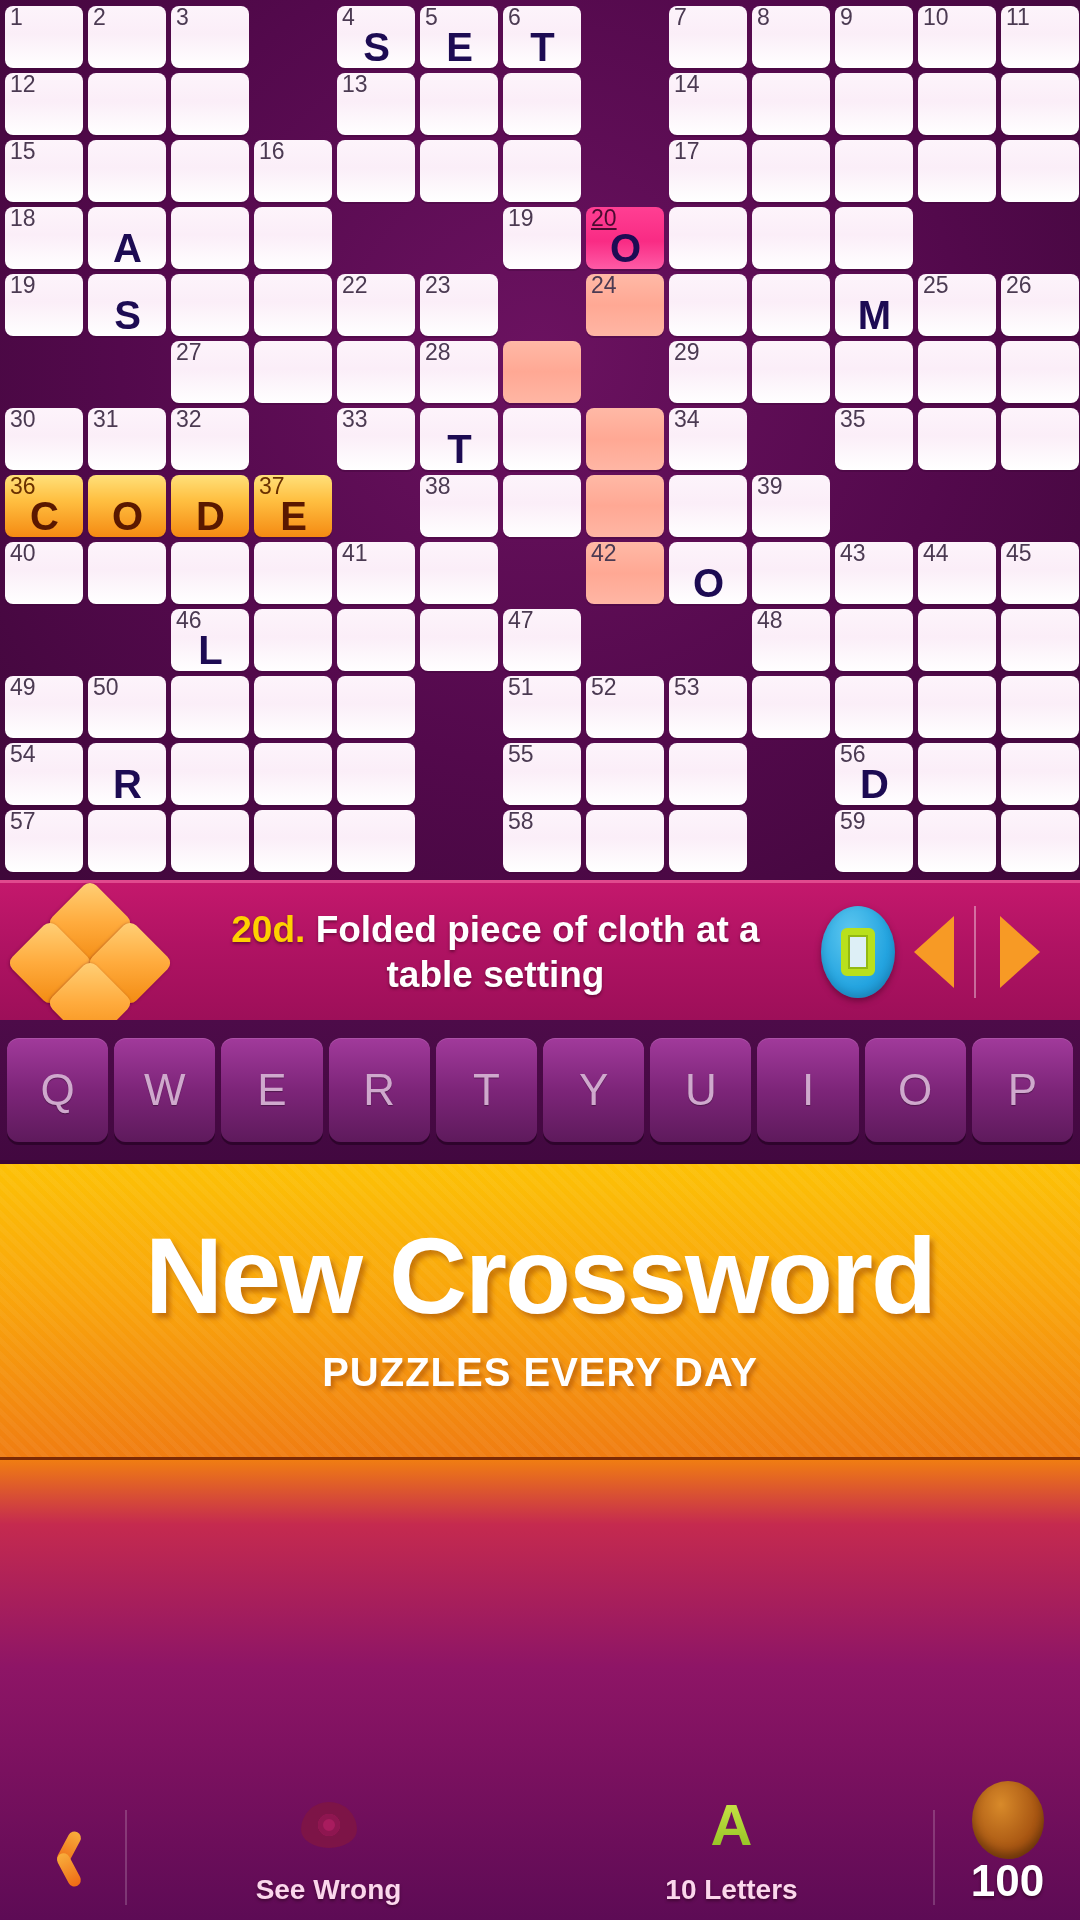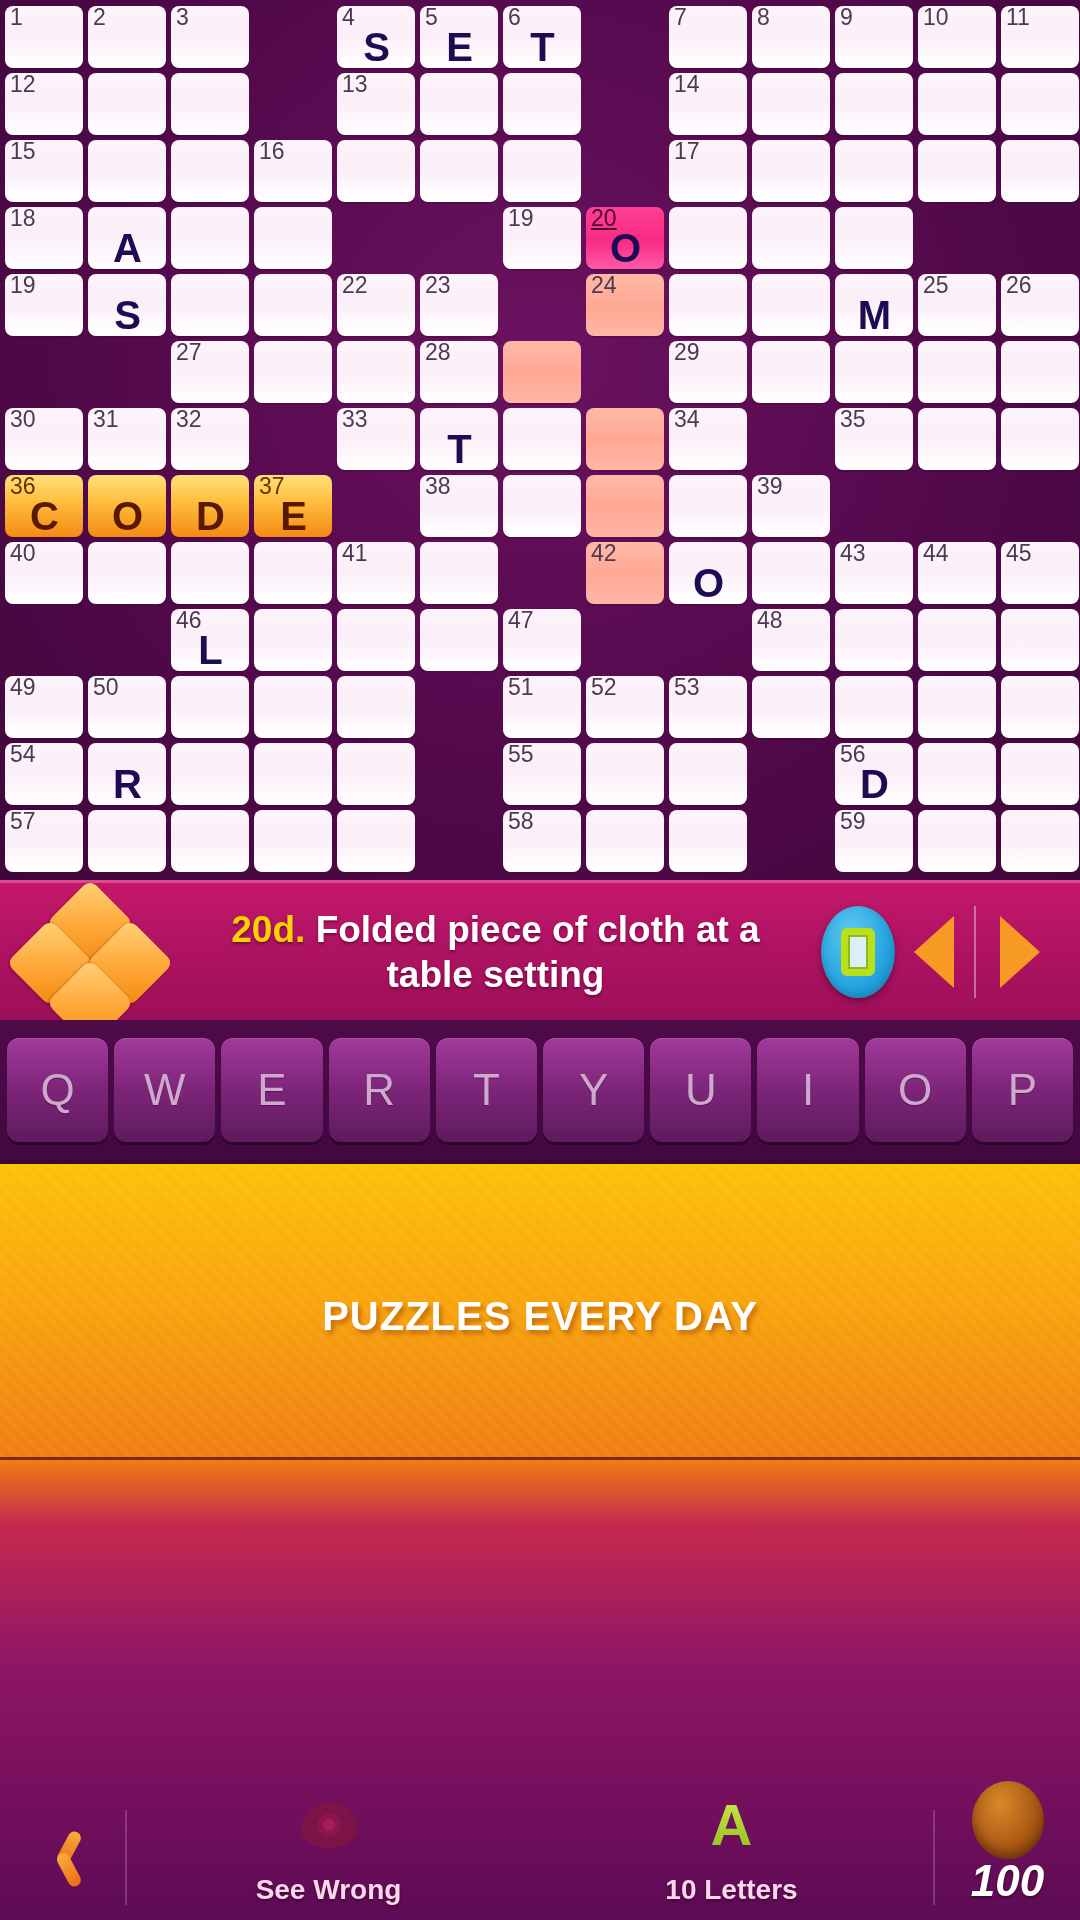--- a/index.html
+++ b/index.html
@@ -189,21 +189,21 @@
            background:linear-gradient(180deg,#cfe64a 0%,#8ec021 100%);
            -webkit-background-clip:text; background-clip:text; color:transparent; }
   
   .mag{ width:50px; height:50px; position:relative; }
   .mag i{ position:absolute; left:2px; top:0; width:36px; height:36px; border-radius:50%;
           border:7px solid #2f6fa8; }
   .mag b{ position:absolute; right:2px; bottom:0; width:8px; height:20px; border-radius:4px;
           background:#3a86c4; transform:rotate(-40deg); }
   #coins{
     flex:0 0 145px; height:125px; position:relative;
-    display:flex; align-items:flex-end; justify-content:center; padding-bottom:14px;font-style:italic;
+    display:flex; align-items:flex-end; justify-content:center; padding-bottom:14px;
   }
   #coin-glyph{
     position:absolute; top:-14px; left:50%; margin-left:-36px;
     width:72px; height:78px; border-radius:50%;
     background:radial-gradient(ellipse at 40% 30%,#d88a2a 0%,#a85612 60%,#7d3a08 100%);
     box-shadow:inset 0 -6px 10px rgba(0,0,0,.3);
   }
   #coin-count{
     position:relative; z-index:2;
     font-size:44px; font-weight:bold; color:#ffffff;
@@ -776,20 +776,21 @@
     <div class="key">R</div>
     <div class="key">T</div>
     <div class="key">Y</div>
     <div class="key">U</div>
     <div class="key">I</div>
     <div class="key">O</div>
     <div class="key">P</div>
   </div>
 
 <div id="ad">
+  <div id="ad-title">New Crossword</div>
   <div id="ad-sub">PUZZLES EVERY DAY</div>
 </div>
 
 <div id="bottom">
   <div id="bottom-inner">
     <div id="back-btn">
       <div id="back-chev"></div>
     </div>
     <div class="bdiv"></div>
 

